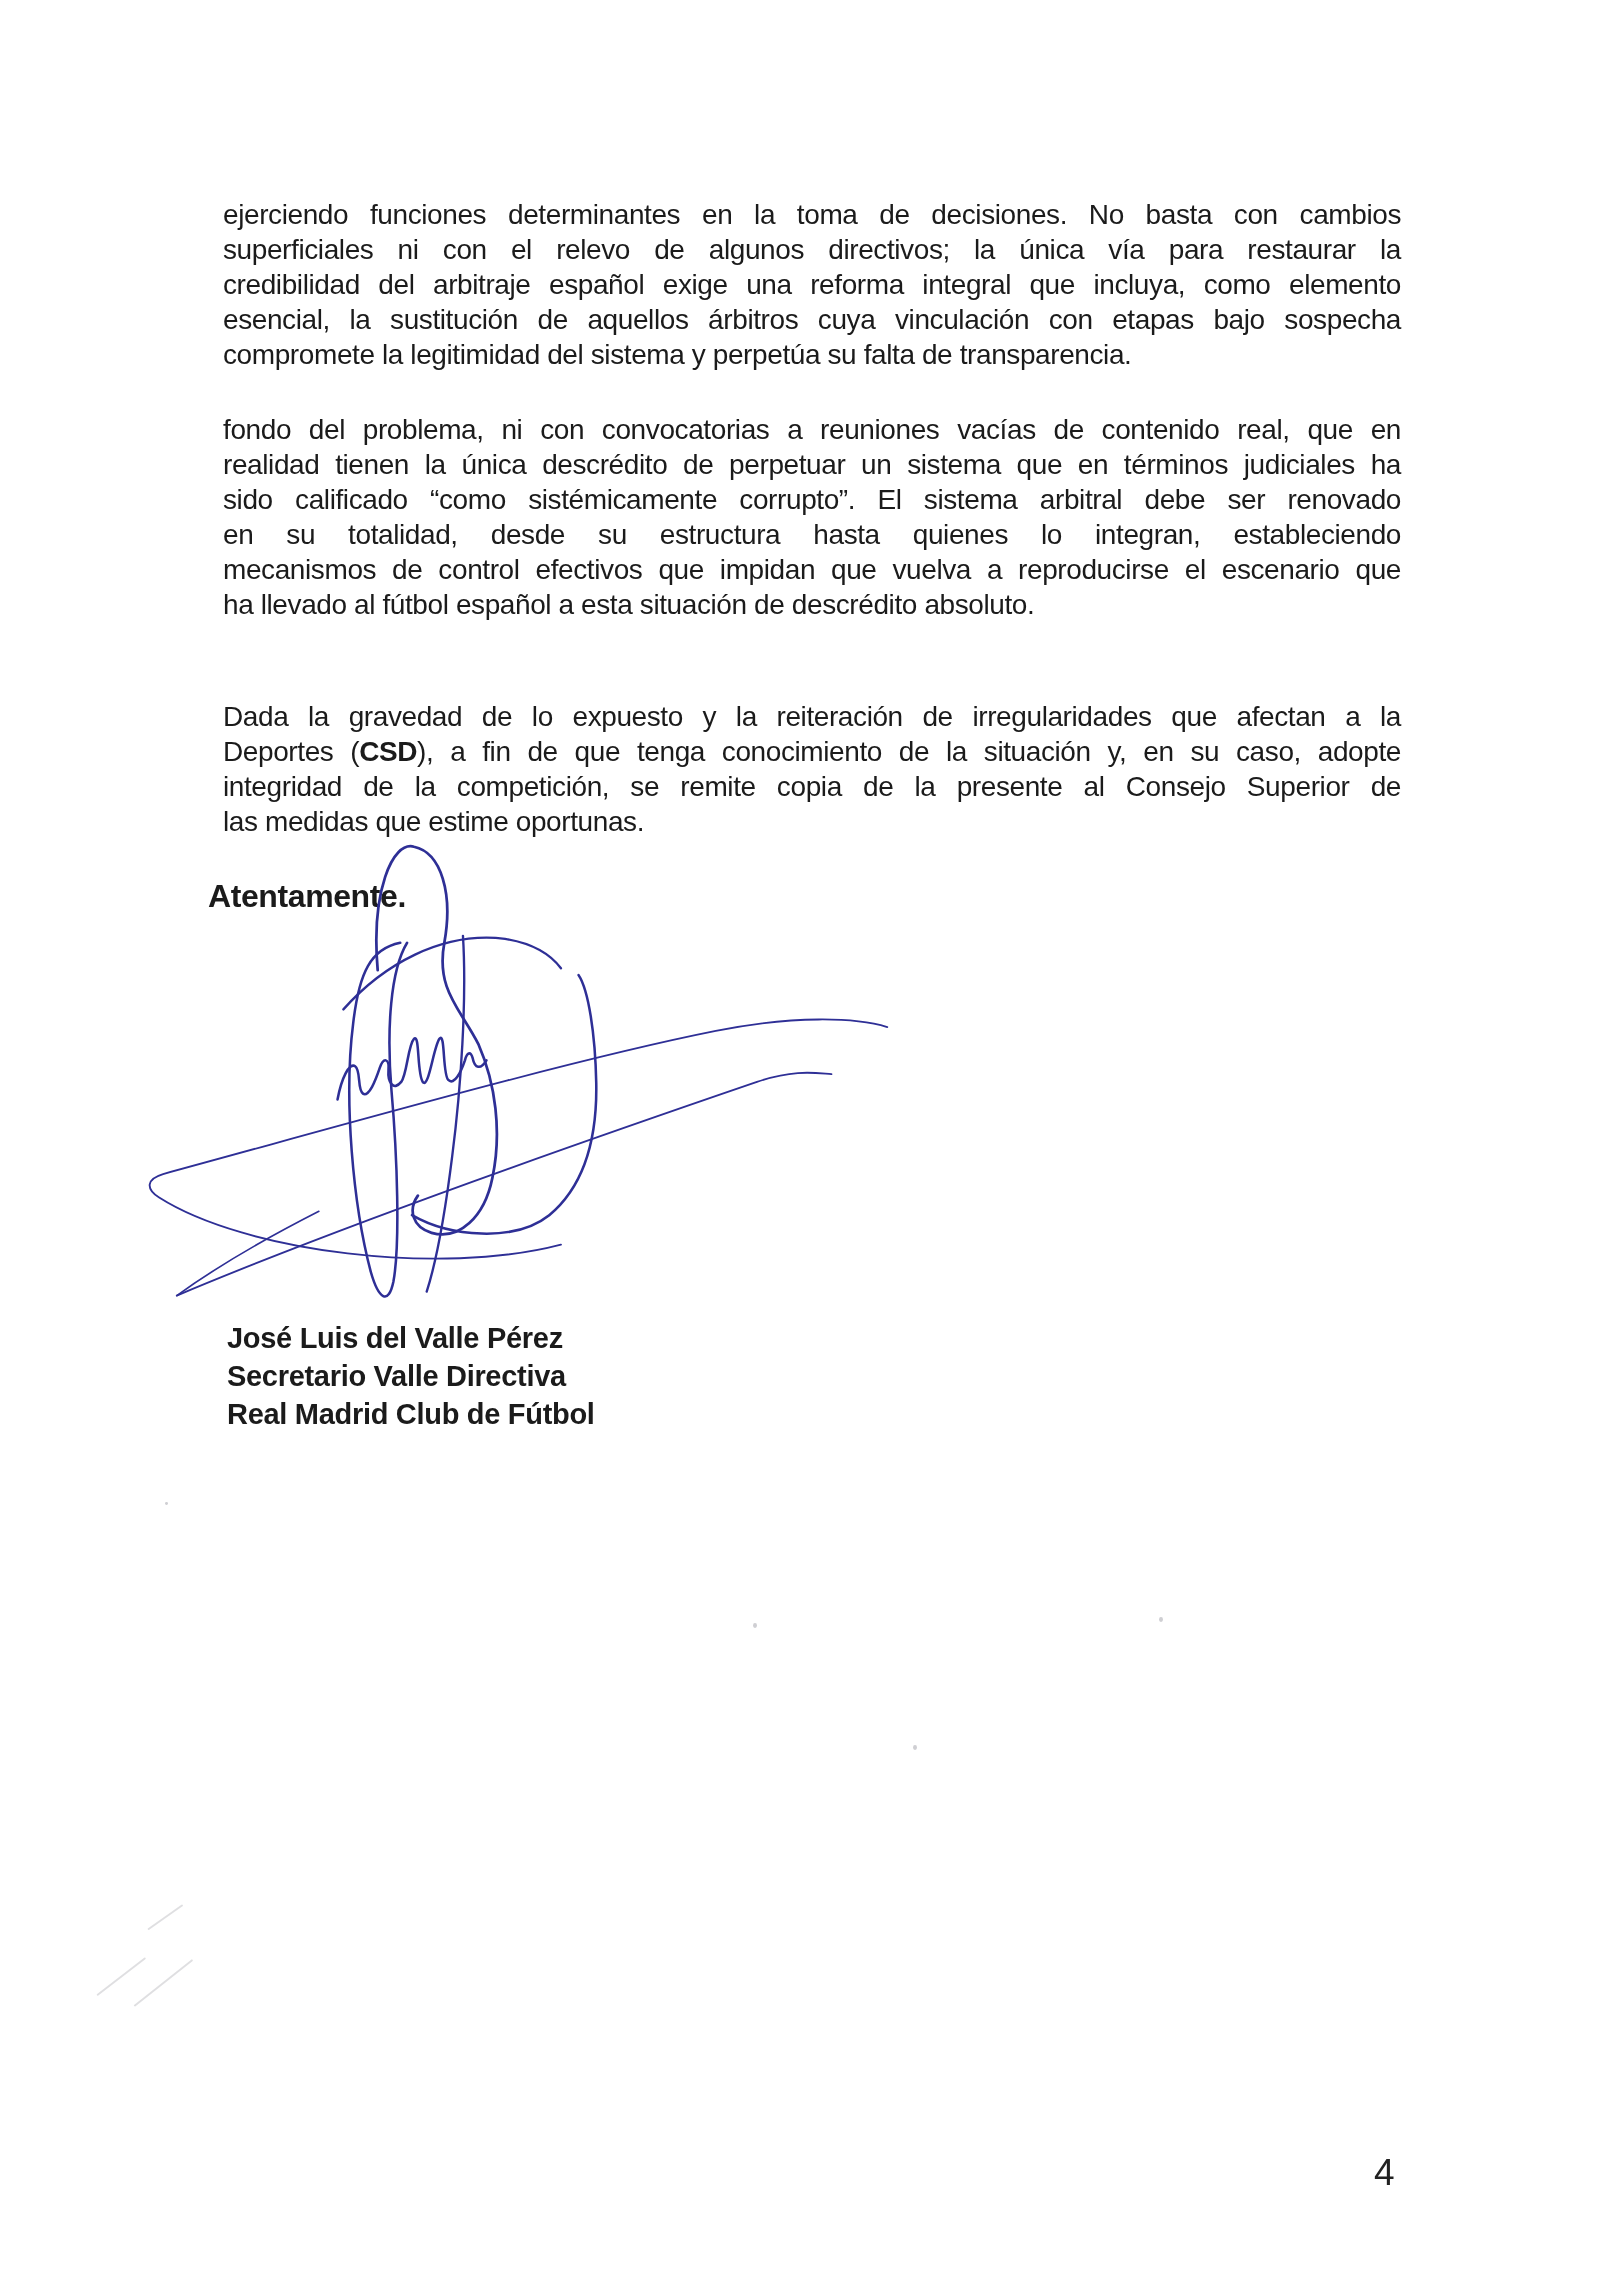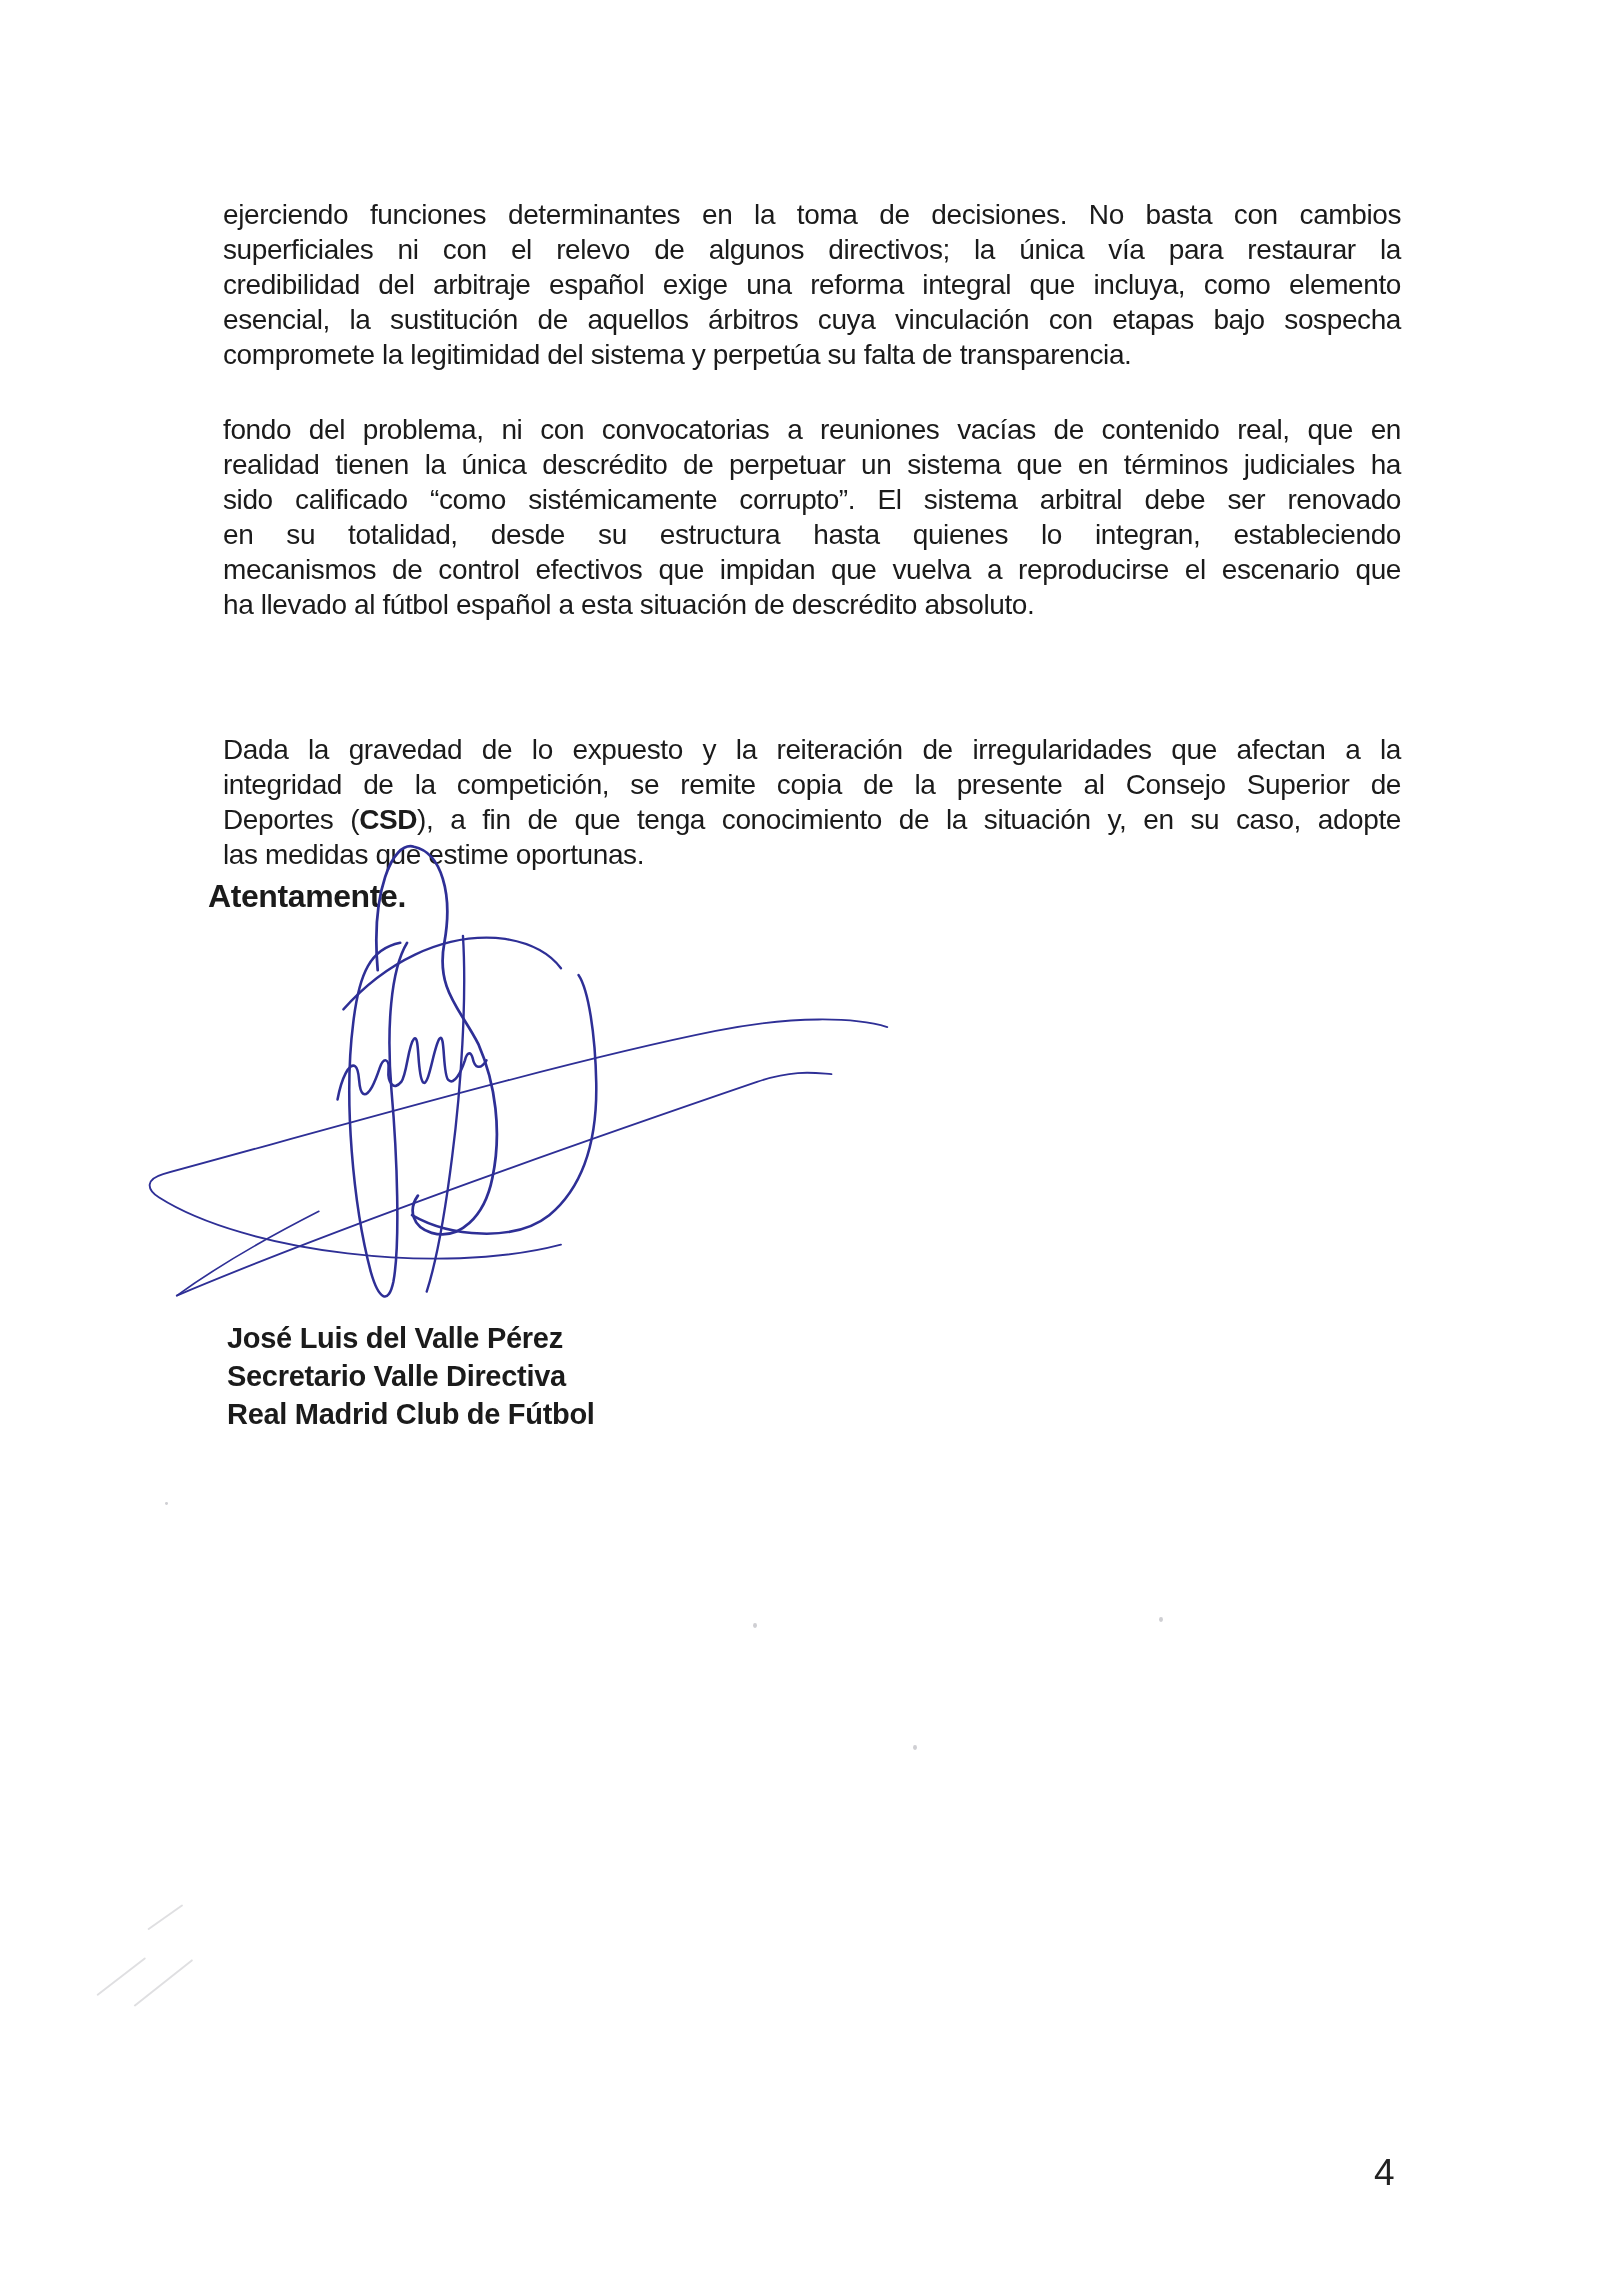--- a/index.html
+++ b/index.html
@@ -15,21 +15,21 @@
   .para {
     position: absolute;
     left: 223px;
     width: 1178px;
     font-size: 28px;
     line-height: 35px;
     letter-spacing: -0.4px;
   }
   #p1 { top: 197px; }
   #p2 { top: 412px; }
-  #p3 { top: 732px; }
+  #p3 { top: 699px; }
   .jl { text-align: justify; text-align-last: justify; }
   .jl.last { text-align-last: left; }
   .b { font-weight: bold; }
   .closing {
     position: absolute;
     left: 208px;
     top: 878px;
     font-size: 32px;
     letter-spacing: -0.4px;
     font-weight: bold;
@@ -98,22 +98,22 @@
     <div class="jl">fondo del problema, ni con convocatorias a reuniones vacías de contenido real, que en</div>
     <div class="jl">realidad tienen la única descrédito de perpetuar un sistema que en términos judiciales ha</div>
     <div class="jl">sido calificado “como sistémicamente corrupto”. El sistema arbitral debe ser renovado</div>
     <div class="jl">en su totalidad, desde su estructura hasta quienes lo integran, estableciendo</div>
     <div class="jl">mecanismos de control efectivos que impidan que vuelva a reproducirse el escenario que</div>
     <div class="jl last">ha llevado al fútbol español a esta situación de descrédito absoluto.</div>
   </div>
 
   <div class="para" id="p3">
     <div class="jl">Dada la gravedad de lo expuesto y la reiteración de irregularidades que afectan a la</div>
+    <div class="jl"><span>Deportes (</span><span class="b">CSD</span><span>), a fin de que tenga conocimiento de la situación y, en su caso, adopte</span></div>
     <div class="jl">integridad de la competición, se remite copia de la presente al Consejo Superior de</div>
-    <div class="jl"><span>Deportes (</span><span class="b">CSD</span><span>), a fin de que tenga conocimiento de la situación y, en su caso, adopte</span></div>
     <div class="jl last">las medidas que estime oportunas.</div>
   </div>
 
   <div class="closing">Atentamente.</div>
 
   <div class="signer">
     <div>José Luis del Valle Pérez</div>
     <div>Secretario Valle Directiva</div>
     <div>Real Madrid Club de Fútbol</div>
   </div>

